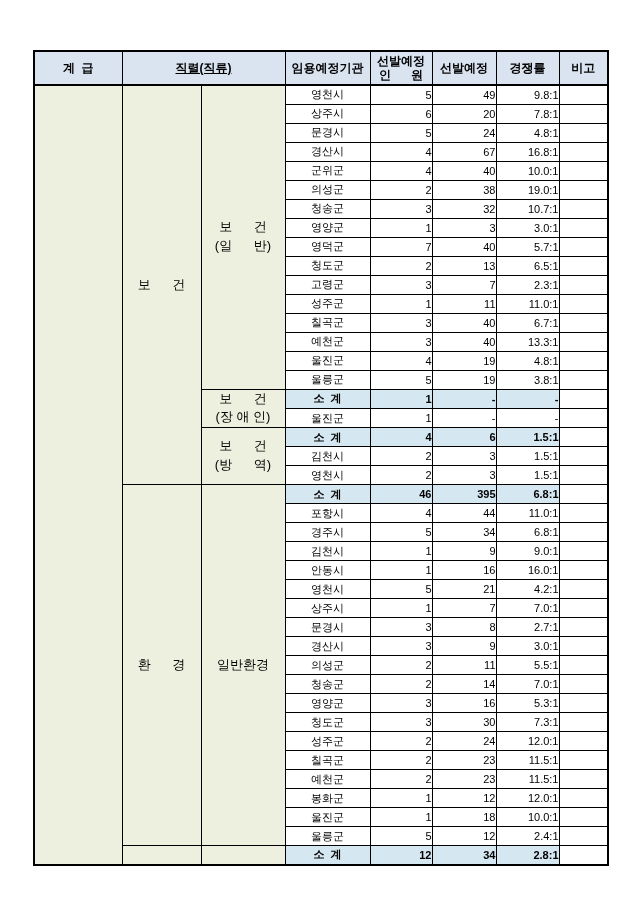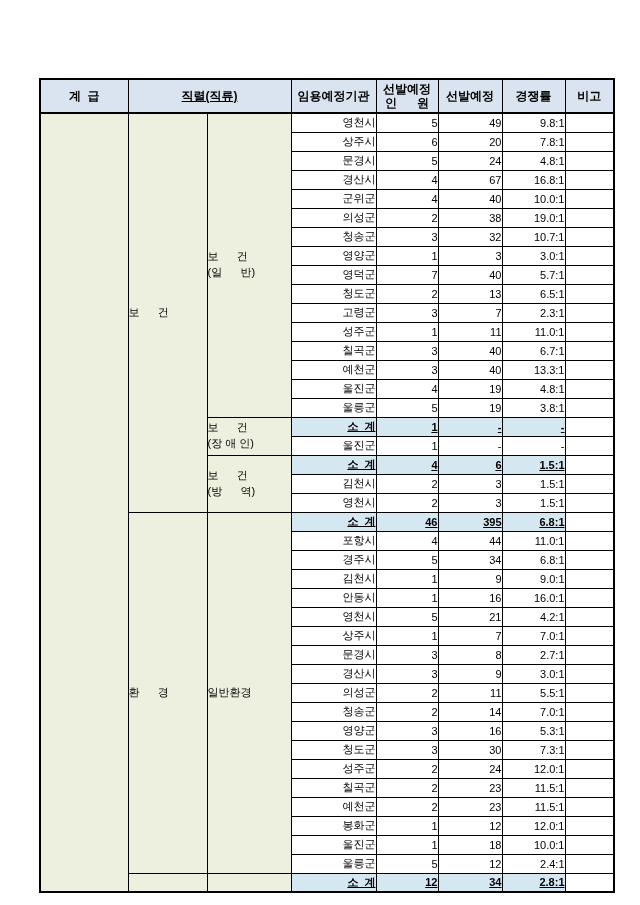--- a/index.html
+++ b/index.html
@@ -14,28 +14,27 @@
     position: relative;
     width: 640px;
     height: 905px;
     background: var(--page-bg);
     font-family: "Liberation Sans", sans-serif;
     color: #000;
     overflow: hidden;
   }
   table.comp-table {
     position: absolute;
-    left: 39px;
+    left: 33px;
     top: 50px;
     width: 574px;
     border-collapse: collapse;
     table-layout: fixed;
     border: 2px solid var(--border-col);
     font-size: 11px;
-    margin-top: 28px;
   }
   .comp-table th, .comp-table td {
     border: 1px solid var(--border-col);
     padding: 0;
     overflow: hidden;
     vertical-align: middle;
   }
   .comp-table thead th {
     background: var(--header-bg);
     font-weight: bold;
@@ -43,32 +42,32 @@
     line-height: 1.2;
     text-align: center;
     white-space: pre-wrap;
     height: 32px;
     border-bottom: 2px solid var(--border-col);
   }
   .th-series { border-left: 2px solid var(--border-col); border-right: 2px solid var(--border-col); text-decoration: underline; }
   .comp-table tbody tr { height: 19px; }
   .rank-cell, .series-cell, .sub-cell {
     background: var(--label-bg);
-    text-align: left;
+    text-align: center;
     white-space: pre-wrap;
     line-height: 1.45;
-    font-size: 11px;
+    font-size: 13px;
   }
   .rank-cell { border-right: 2px solid var(--border-col); }
   .series-cell { border-right: 2px solid var(--border-col); }
   .sub-cell { border-right: 2px solid var(--border-col); }
-  .org-cell { text-align: right; background: #fff; white-space: pre-wrap; }
+  .org-cell { text-align: center; background: #fff; white-space: pre-wrap; }
   .num-cell { text-align: right; padding-right: 5px; background: #fff; }
   .note-cell { background: #fff; }
-  .subtotal { background: var(--subtotal-bg); font-weight: bold; text-decoration: underline; }
+  .subtotal { background: var(--subtotal-bg); font-weight: bold; }
   .sec-top { border-top: 2px solid var(--border-col); }
   .subsec-top { border-top: 2px solid var(--border-col); }
   .comp-table tbody tr:last-child td { border-bottom: 2px solid var(--border-col); }
 </style>
 </head>
 <body>
 
 <div class="page">
   <table class="comp-table">
     <colgroup>

